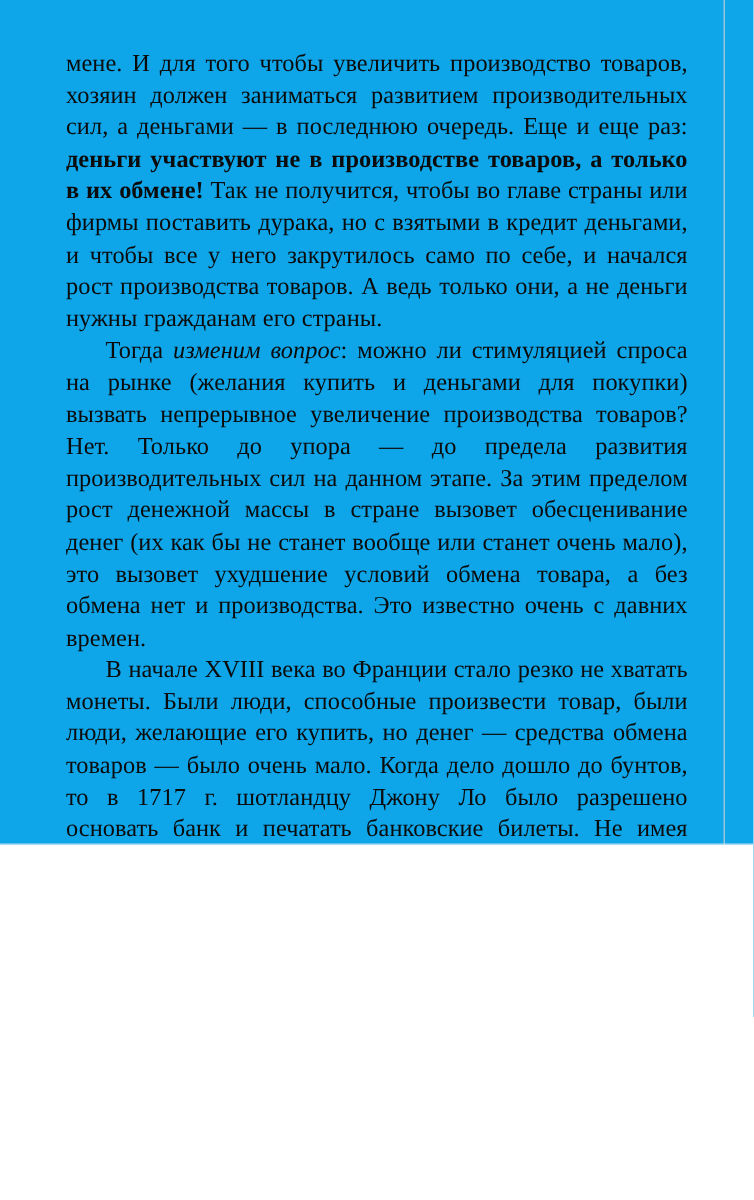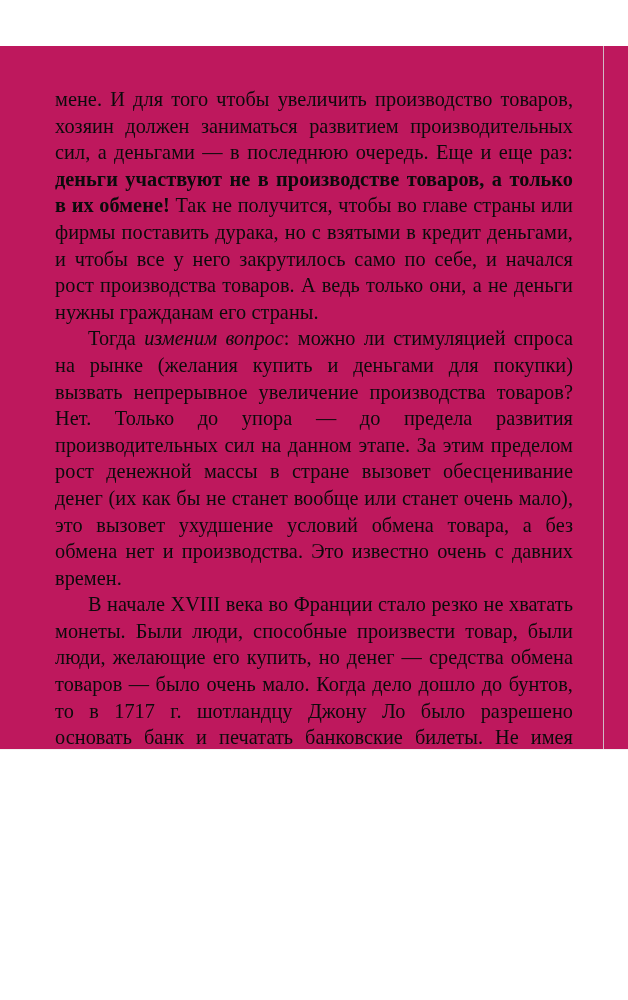--- a/index.html
+++ b/index.html
@@ -5,26 +5,25 @@
 <style>
   html, body {
     margin: 0;
     padding: 0;
     background: #ffffff;
   }
   .page {
     position: relative;
     width: 628px;
     height: 704px;
-    background: #be185d;
+    background: #0ea5e9;
     overflow: hidden;
     font-family: "Liberation Serif", "DejaVu Serif", serif;
     color: #0b0b0b;
     box-sizing: border-box;
-    margin-top: 46px;
   }
   
   .scan-edge-right {
     position: absolute;
     top: 0;
     right: 24px;
     width: 1px;
     height: 1000px;
     background: #d6d6d6;
     opacity: .85;

